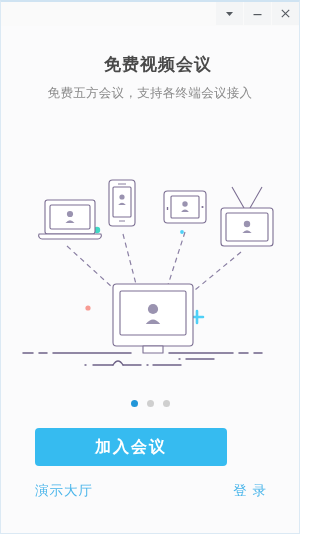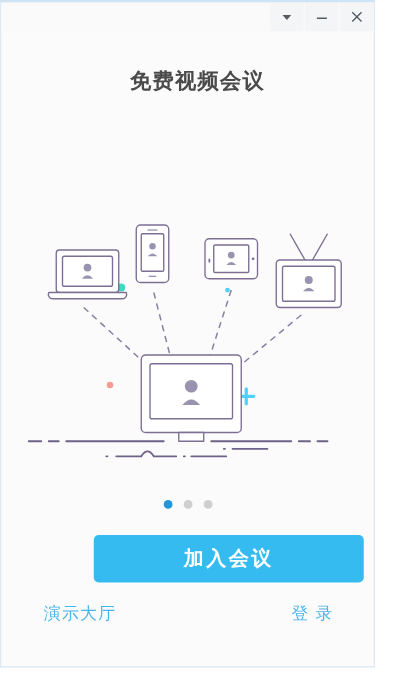--- a/index.html
+++ b/index.html
@@ -94,32 +94,31 @@
     border-radius: 50%;
     background: #cfcfcf;
     cursor: pointer;
   }
   .pager-dot.active { background: #2196d8; }
 
   
   #join-button {
     position: absolute;
     left: 34px; top: 426px;
-    width: 216px;
+    width: 192px;
     height: 38px;
     background: #36bbf0;
     border: none;
     border-radius: 4px;
     color: #ffffff;
     font-size: 16px;
     font-weight: bold;
     letter-spacing: 2px;
     font-family: "Liberation Sans", "DejaVu Sans", sans-serif;
     cursor: pointer;
-    margin-left: 40px;
   }
 
   
   #footer-links {
     position: absolute;
     left: 34px; top: 480px;
     width: 232px;
     display: flex;
     justify-content: space-between;
     align-items: center;
@@ -157,20 +156,21 @@
       <span>
         <svg width="11" height="11" viewBox="0 0 11 11">
           <path d="M1.8 1.8 L9.2 9.2 M9.2 1.8 L1.8 9.2" stroke="#555a60" stroke-width="1.1" fill="none"></path>
         </svg>
       </span>
     </div>
   </div>
 
   <div id="headings">
     <div id="main-title">免费视频会议</div>
+    <div id="sub-title">免费五方会议，支持各终端会议接入</div>
   </div>
 
   <div id="illustration">
     <svg width="300" height="235" viewBox="0 0 300 235" xmlns="http://www.w3.org/2000/svg">
       <g stroke="#7c6f93" fill="none" stroke-width="1.1" stroke-linejoin="round">
 
         <circle cx="87" cy="166" r="2.6" fill="#f79b93" stroke="none"></circle>
         <circle cx="152" cy="162" r="5" fill="none" stroke="#f79b93" stroke-width="1.6"></circle>
         <path d="M196 169 v12 M190 175 h12" stroke="#4fd0f7" stroke-width="2.6" stroke-linecap="round"></path>
         <path d="M160 194 v8 M156 198 h8" stroke="#4fd0f7" stroke-width="1.9" stroke-linecap="round"></path>

